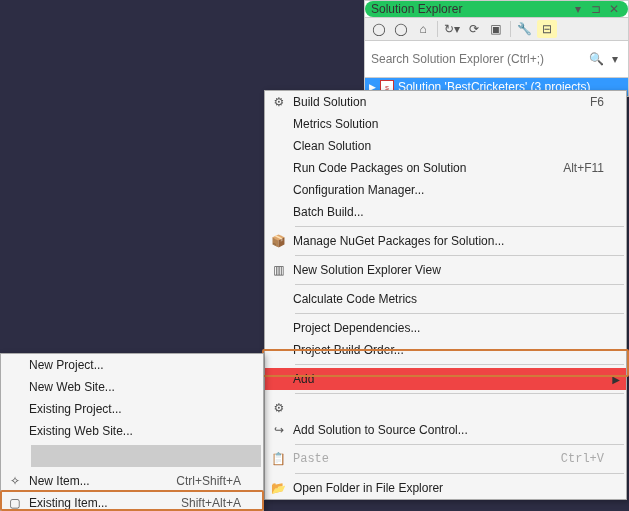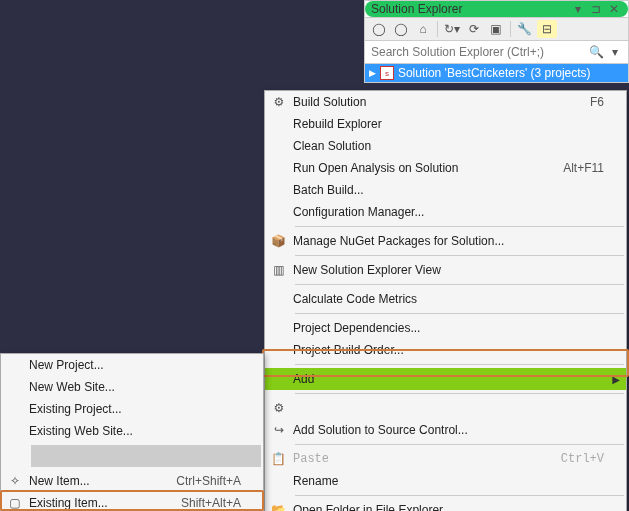--- a/index.html
+++ b/index.html
@@ -6,38 +6,38 @@
   body { width: 629px; height: 511px; background: #2d2d44; overflow: hidden; position: relative; }
 
   
   .panel { position: absolute; top: 0; left: 364px; width: 265px; background: #fff; border: 1px solid #ccc; }
   .panel-title { background: #22c55e; color: #333; padding: 1px 6px; display: flex; align-items: center; border-radius: 10px; }
   .panel-title .txt { flex: 1; font-weight: 400; }
   .panel-title .win-btn { width: 16px; height: 14px; display:flex;align-items:center;justify-content:center; margin-left:2px; color:#555; }
   .toolbar { background: #eee; border-top:1px solid #ccc; border-bottom:1px solid #ccc; padding: 2px 4px; display: flex; gap: 2px; align-items:center; }
   .toolbar .tb-btn { width: 20px; height: 18px; display:flex;align-items:center;justify-content:center; color:#555; border-radius:2px; }
   .toolbar .sep { width:1px; height:16px; background:#ccc; margin:0 2px; }
-  .search { display:flex; align-items:center; padding:2px 4px; border-bottom:1px solid #ccc; }
+  .search { display:flex; align-items:center; padding:9px 4px; border-bottom:1px solid #ccc; }
   .search input { flex:1; border:none; outline:none; padding:2px 2px; color:#888; background:transparent; }
   .search .mag { width:18px; color:#555; text-align:center; }
   .tree { background:#fff; }
   .sel-row { background:#3399ff; color:#fff; padding:2px 4px; display:flex; align-items:center; gap:4px; }
   .sel-row .tri { font-size:9px; }
   .sln-ico { width:14px; height:14px; background:#fff; border:1px solid #c33; display:flex;align-items:center;justify-content:center; font-size:8px; color:#c33;}
 
   
   .ctx-menu { position:absolute; top:90px; left:264px; width:363px; background:#f5f5f5; border:1px solid #aaa; box-shadow:2px 2px 6px rgba(0,0,0,.3); }
   .mi { display:flex; align-items:center; height:22px; padding:0 18px 0 0; position:relative; }
   .mi .gutter { width:28px; display:flex; align-items:center; justify-content:center; color:#555; }
   .mi .lbl { flex:1; color:#222; white-space:nowrap; }
   .mi .sc { color:#555; padding-right:4px; }
   .mi .arrow { position:absolute; right:6px; font-size:10px; color:#333; }
   .mi.sep { height:1px; background:#ccc; margin:3px 2px 3px 30px; padding:0; }
   .mi.disabled .lbl, .mi.disabled .sc { color:#aaa;font-family:Liberation Mono, monospace; }
-  .mi.hover { background:#84cc16; }
+  .mi.hover { background:#ef4444; }
 
   .hl-add { position:absolute; border:2px solid #d07a3a; pointer-events:none; border-radius:2px;}
 
   
   .sub-menu { position:absolute; top:353px; left:0; width:264px; background:#f5f5f5; border:1px solid #aaa; box-shadow:2px 2px 6px rgba(0,0,0,.3); }
   .sub-menu .mi { height:22px; }
 </style>
 </head>
 <body>
 
@@ -75,38 +75,38 @@
 </div>
 
 <div class="ctx-menu" id="ctx">
     <div class="mi">
       <span class="gutter">⚙</span>
       <span class="lbl">Build Solution</span>
       <span class="sc">F6</span>
     </div>
     <div class="mi">
       <span class="gutter"></span>
-      <span class="lbl">Rebuild Explorer</span>
+      <span class="lbl">Metrics Solution</span>
     </div>
     <div class="mi">
       <span class="gutter"></span>
       <span class="lbl">Clean Solution</span>
     </div>
     <div class="mi">
       <span class="gutter"></span>
-      <span class="lbl">Run Open Analysis on Solution</span>
+      <span class="lbl">Run Code Packages on Solution</span>
       <span class="sc">Alt+F11</span>
     </div>
     <div class="mi">
       <span class="gutter"></span>
-      <span class="lbl">Batch Build...</span>
+      <span class="lbl">Configuration Manager...</span>
     </div>
     <div class="mi">
       <span class="gutter"></span>
-      <span class="lbl">Configuration Manager...</span>
+      <span class="lbl">Batch Build...</span>
     </div>
     <div class="mi sep"></div>
     <div class="mi">
       <span class="gutter">📦</span>
       <span class="lbl">Manage NuGet Packages for Solution...</span>
     </div>
     <div class="mi sep"></div>
     <div class="mi">
       <span class="gutter">▥</span>
       <span class="lbl">New Solution Explorer View</span>
@@ -138,24 +138,20 @@
     <div class="mi">
       <span class="gutter">↪</span>
       <span class="lbl">Add Solution to Source Control...</span>
     </div>
     <div class="mi sep"></div>
     <div class="mi disabled">
       <span class="gutter">📋</span>
       <span class="lbl">Paste</span>
       <span class="sc">Ctrl+V</span>
     </div>
-    <div class="mi">
-      <span class="gutter"></span>
-      <span class="lbl">Rename</span>
-    </div>
     <div class="mi sep"></div>
     <div class="mi">
       <span class="gutter">📂</span>
       <span class="lbl">Open Folder in File Explorer</span>
     </div>
   </div>
 <div class="hl-add" style="top:349px; left:262px; width:367px; height:28px;"></div>
 
 <div class="sub-menu" id="sub">
     <div class="mi">

